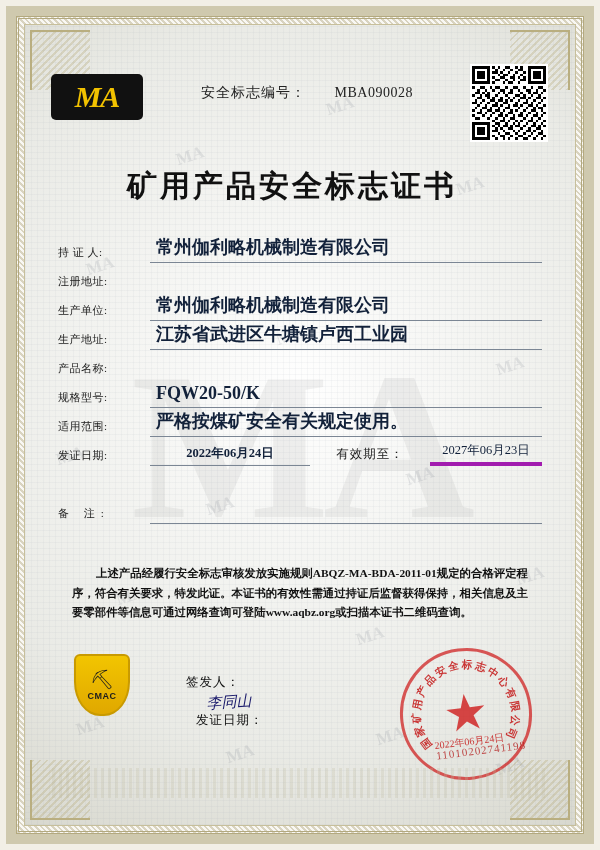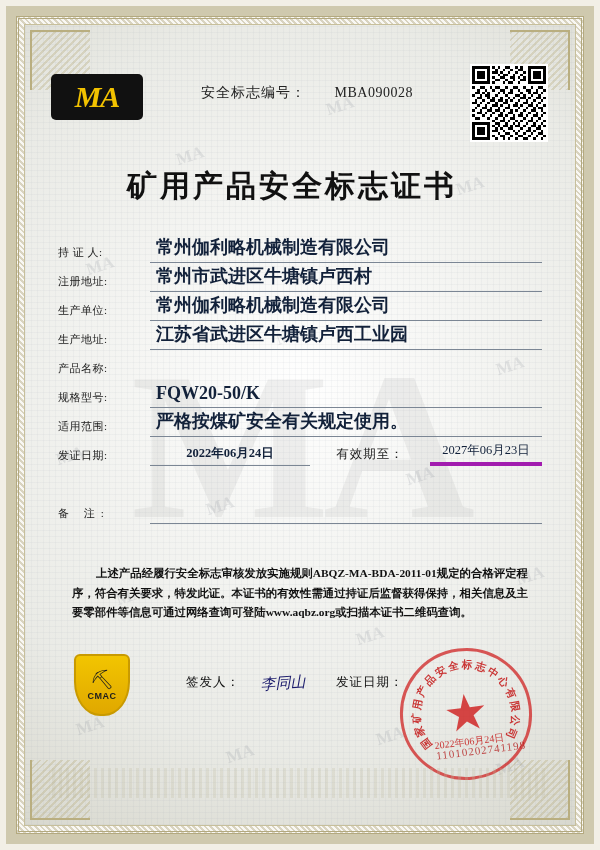--- a/index.html
+++ b/index.html
@@ -289,22 +289,23 @@
     color: #1d1d1d;
     letter-spacing: 0.5px;
   }
 
   
   .sign-row {
     position: absolute;
     left: 160px;
     top: 648px;
     display: flex;
-    align-items: flex-end;
+    align-items: flex-start;
     width: 320px;
+    flex-direction: column;
   }
   .sign-label {
     font-size: 12.5px;
     font-family: "Liberation Serif", serif;
     color: #111;
     letter-spacing: 1px;
     padding-bottom: 2px;
   }
   .sign-name {
     width: 86px;
@@ -673,21 +674,20 @@
 
     <div class="fields">
 
       <div class="frow">
         <div class="fl">持 证 人:</div>
         <div class="fv">常州伽利略机械制造有限公司</div>
       </div>
 
       <div class="frow">
         <div class="fl">注册地址:</div>
-        <div class="fv">常州市武进区牛塘镇卢西村</div>
       </div>
 
       <div class="frow">
         <div class="fl">生产单位:</div>
         <div class="fv">常州伽利略机械制造有限公司</div>
       </div>
 
       <div class="frow">
         <div class="fl">生产地址:</div>
         <div class="fv">江苏省武进区牛塘镇卢西工业园</div>

